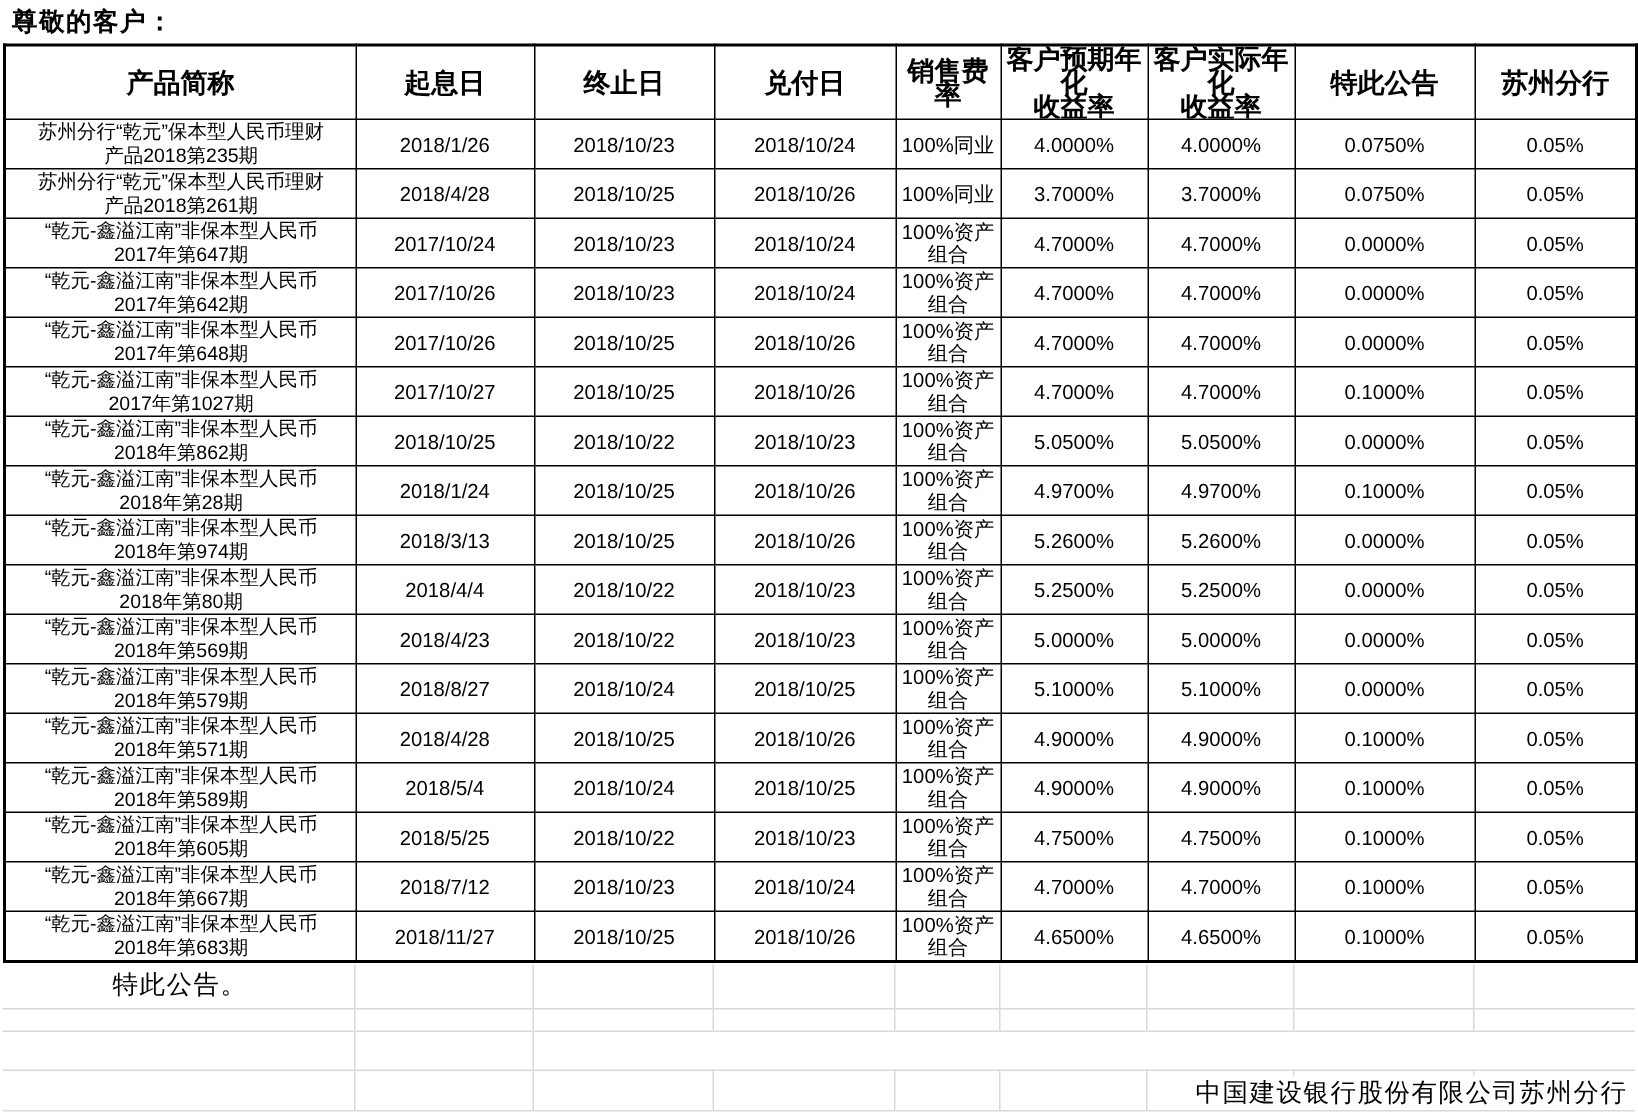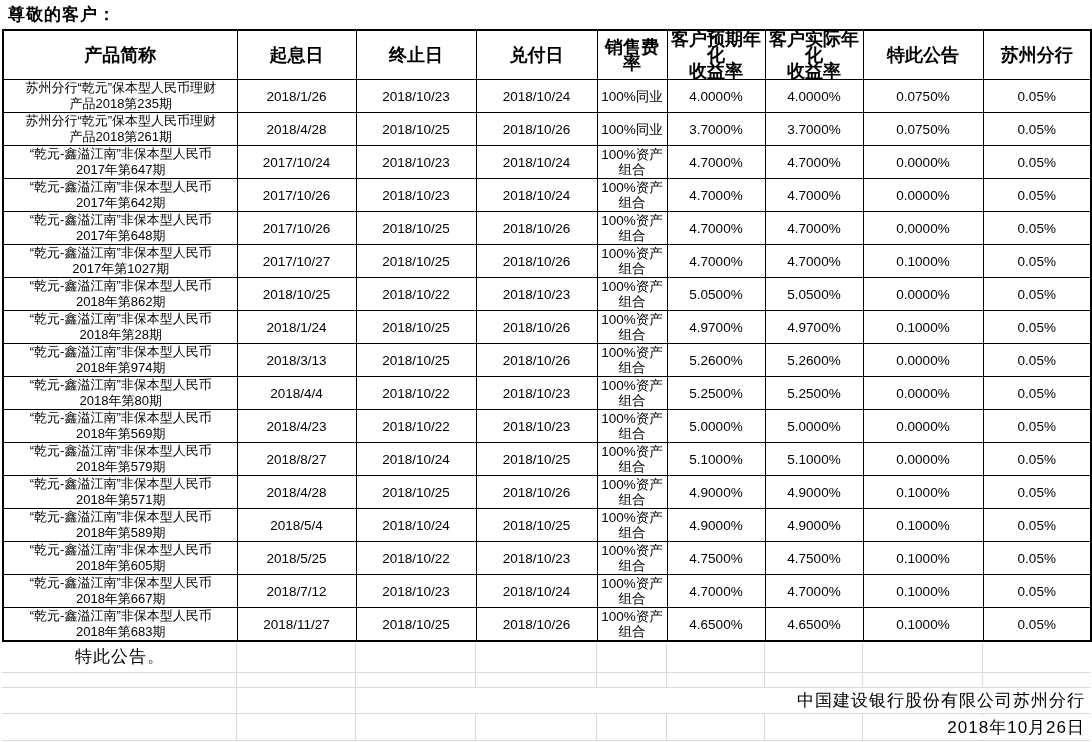--- a/index.html
+++ b/index.html
@@ -23,21 +23,21 @@
   table.products td {
     font-size:13.5px; text-align:center; height:33px; line-height:15px;
   }
   table.products td.c0 { text-align:center; font-size:13px; padding-left:3px; line-height:16px; }
   .closing { position:absolute; left:47px; top:645px; font-size:17px; letter-spacing:1px;margin-left:28px; }
   .signature { position:absolute; right:7px; top:689px; font-size:17px; background:var(--bg); padding-left:4px; letter-spacing:1px; }
   .ann-date  { position:absolute; right:7px; top:716px; font-size:17px; background:var(--bg); padding-left:4px; letter-spacing:1px; }
   .footer-grid { position:absolute; left:0; top:0; width:100%; height:100%; pointer-events:none; }
   .hline { position:absolute; left:2px; width:1088px; height:1px; background:var(--faint); }
   .vline { position:absolute; width:1px; background:var(--faint); }
-  .signature, .ann-date { z-index:2; }
+  .signature, .ann-date { z-index:2;margin-top:28px; }
 </style>
 </head>
 <body>
 
 <div class="page">
   <div class="greeting">尊敬的客户：</div>
 
   <table class="products">
     <colgroup>
       <col style="width:234px">

